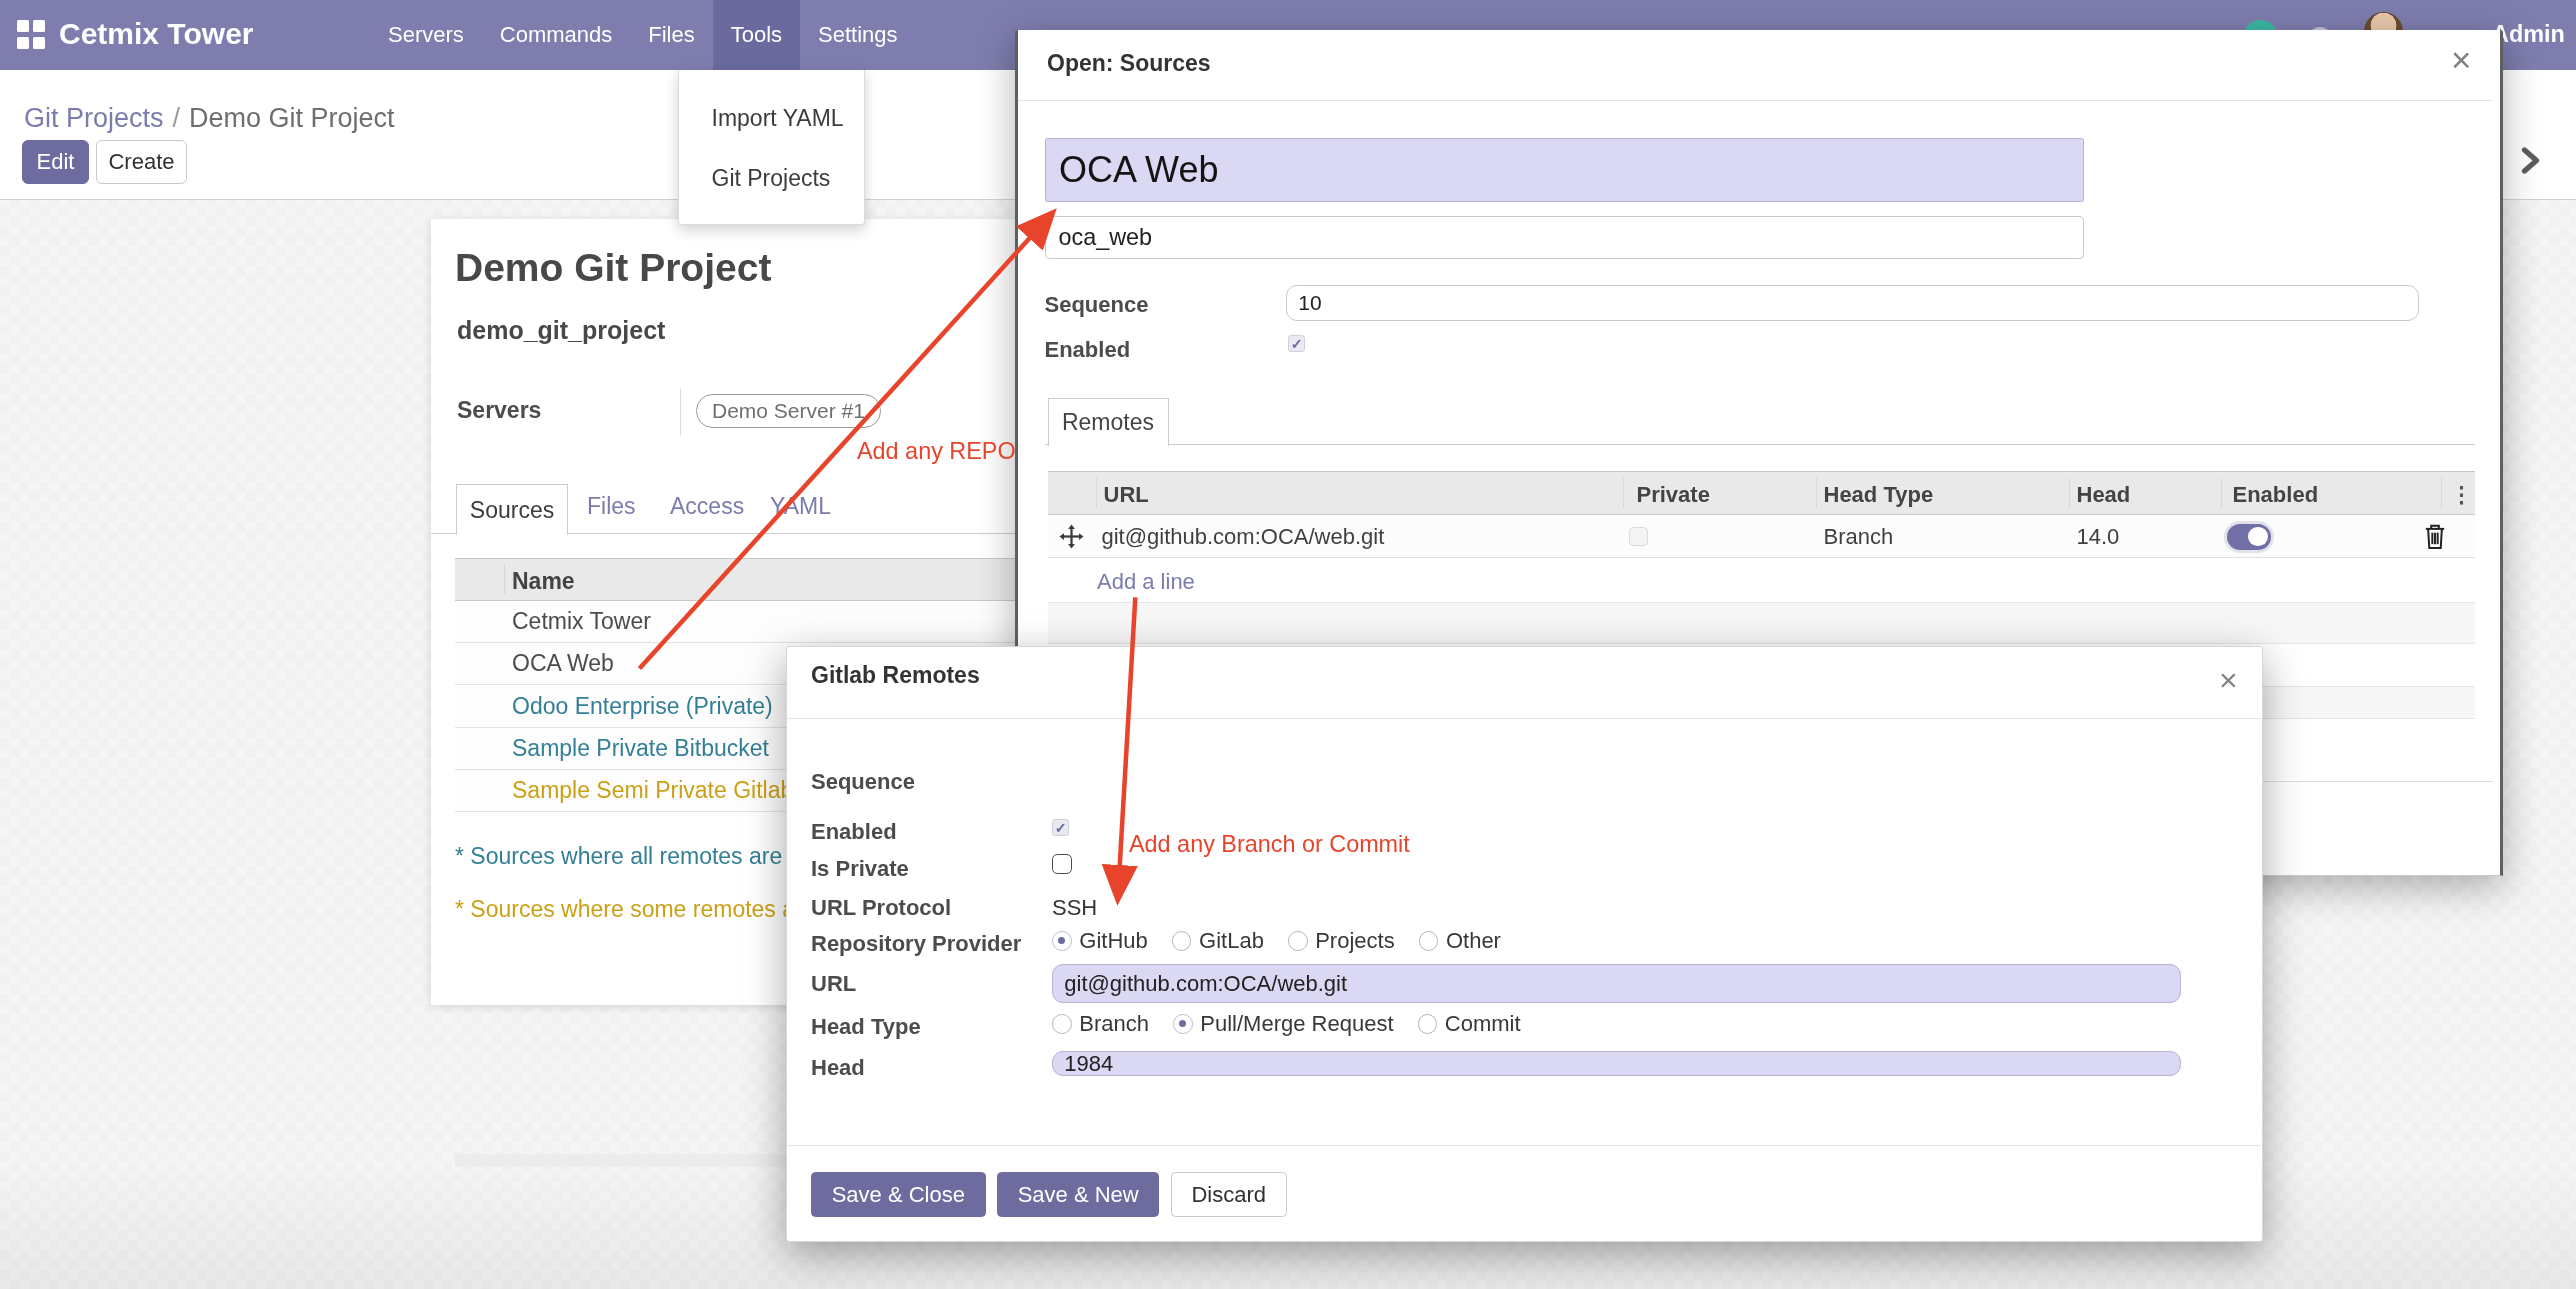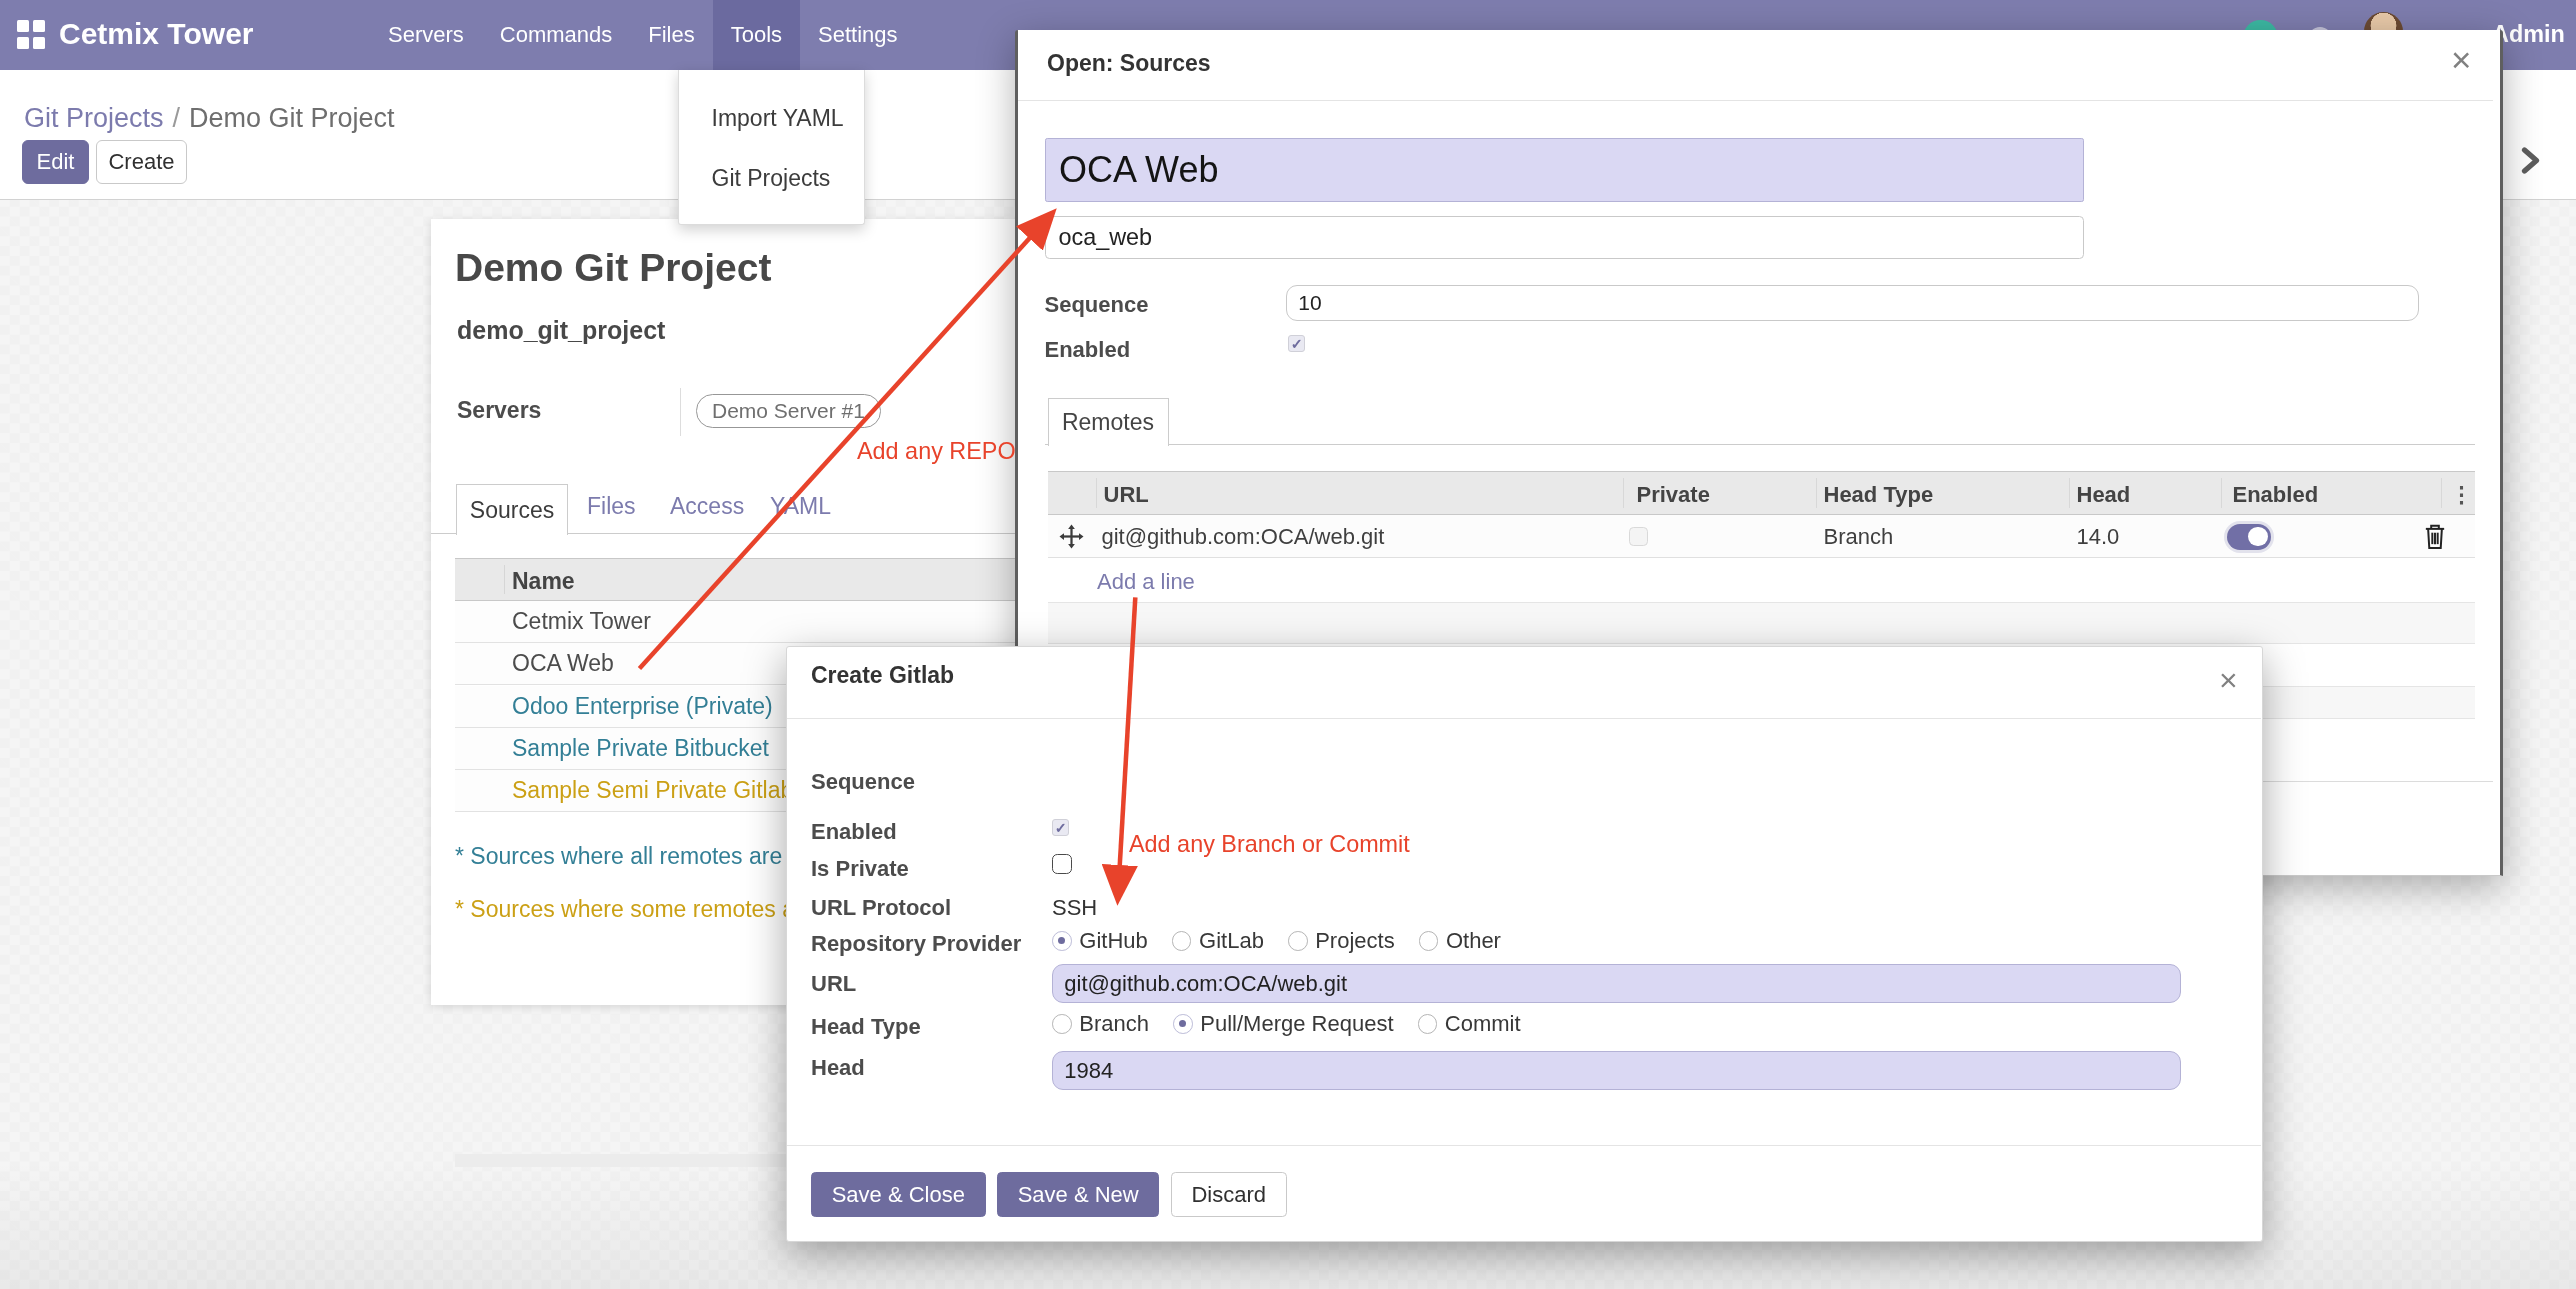--- a/index.html
+++ b/index.html
@@ -278,21 +278,21 @@
       </div>
     </div>
   </div>
   <div class="abs addline">Add a line</div>
   <div class="abs stripe" style="top:572px;height:42px;"></div>
   <div class="abs stripe" style="top:656px;height:33px;"></div>
   <div class="abs hr m1-footerline"></div>
 </div>
 
 <div class="abs modal2">
-  <div class="abs modal-title m2-title">Create Gitlab</div>
+  <div class="abs modal-title m2-title">Gitlab Remotes</div>
   <div class="abs modal-close m2-close">×</div>
   <div class="abs hr m2-hr"></div>
 
   <div class="m2-label" style="top:122px;">Sequence</div>
 
   <div class="m2-label" style="top:172px;">Enabled</div>
   <div class="m2-val cb cb-checked" style="top:172px;">✓</div>
 
   <div class="m2-label" style="top:209px;">Is Private</div>
   <div class="m2-val cb cb-empty-lg" style="top:207px;"></div>
@@ -333,21 +333,21 @@
         <span class="radio-circle"></span>
         <span class="radio-lbl">Pull/Merge Request</span>
       </div>
     <div class="radio-opt">
         <span class="radio-circle"></span>
         <span class="radio-lbl">Commit</span>
       </div>
   </div>
 
   <div class="m2-label" style="top:408px;">Head</div>
-  <div class="m2-val o-input lav" style="top:404px;width:1129px;height:39px;">1984</div>
+  <div class="m2-val o-input lav" style="top:404px;width:1129px;height:25px;">1984</div>
 
   <div class="abs hr m2-footerline"></div>
   <div class="abs m2-buttons">
     <div class="btn btn-primary">Save &amp; Close</div>
     <div class="btn btn-primary">Save &amp; New</div>
     <div class="btn btn-default">Discard</div>
   </div>
 </div>
 
 <svg class="abs anno-layer" viewBox="0 0 3408 1706">

